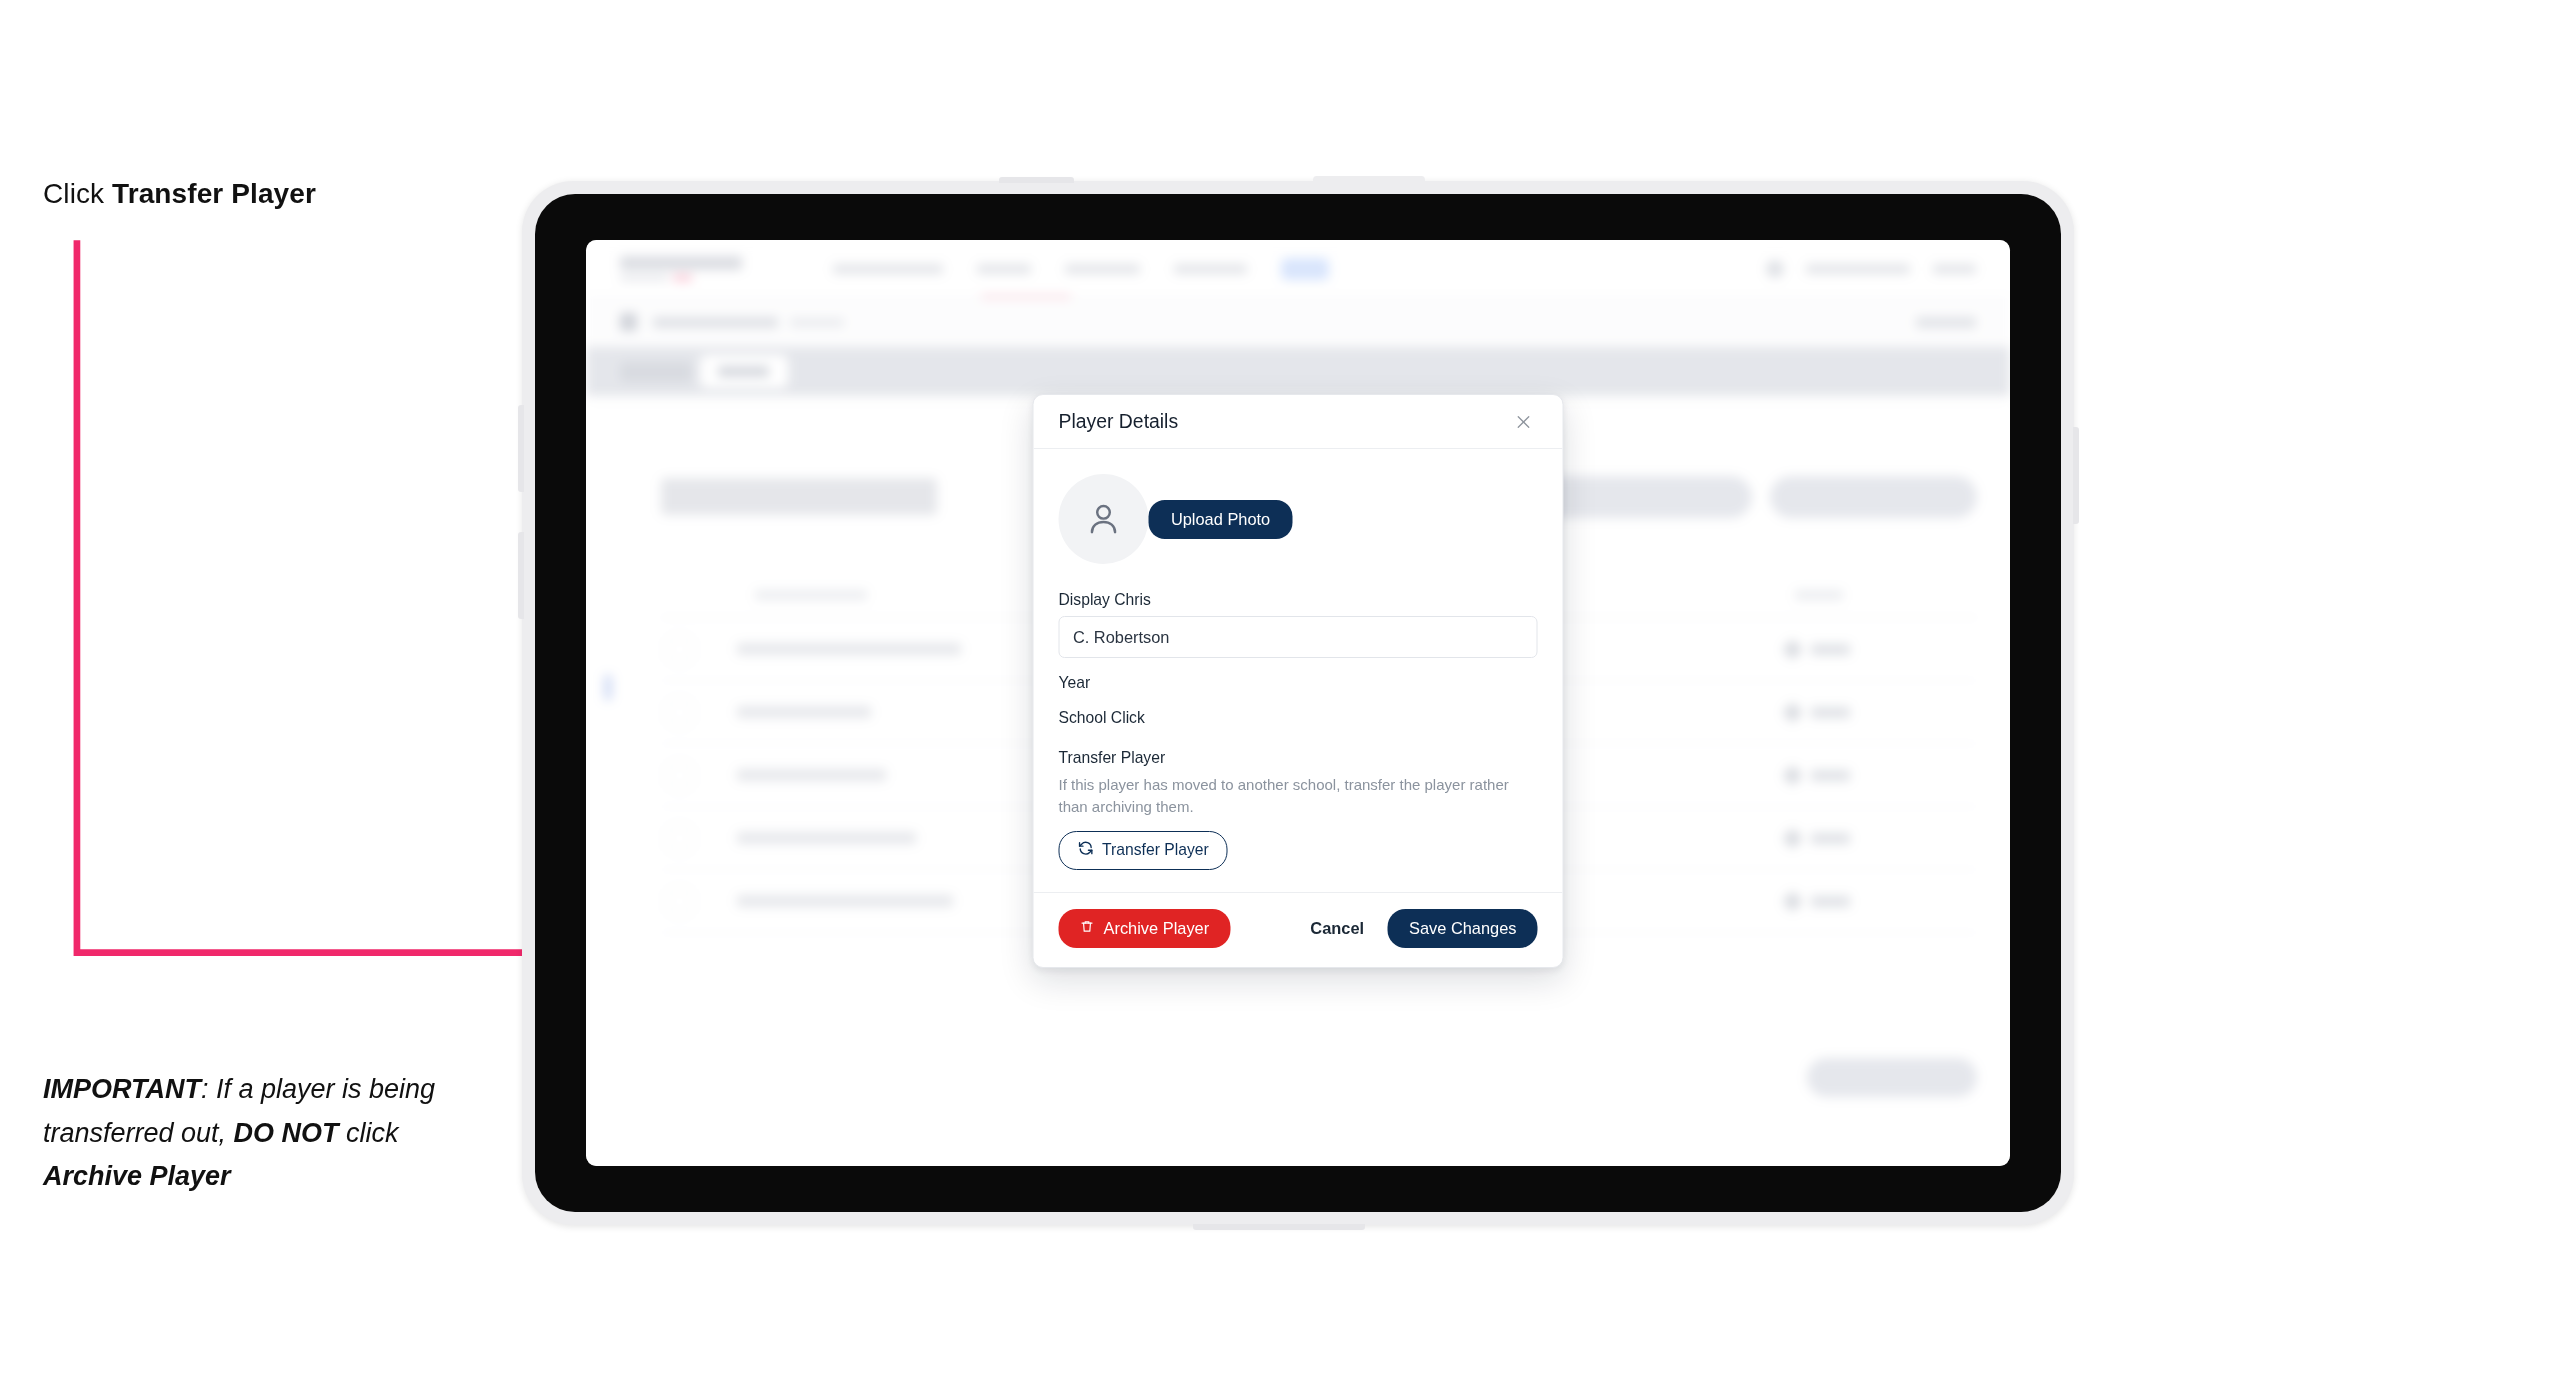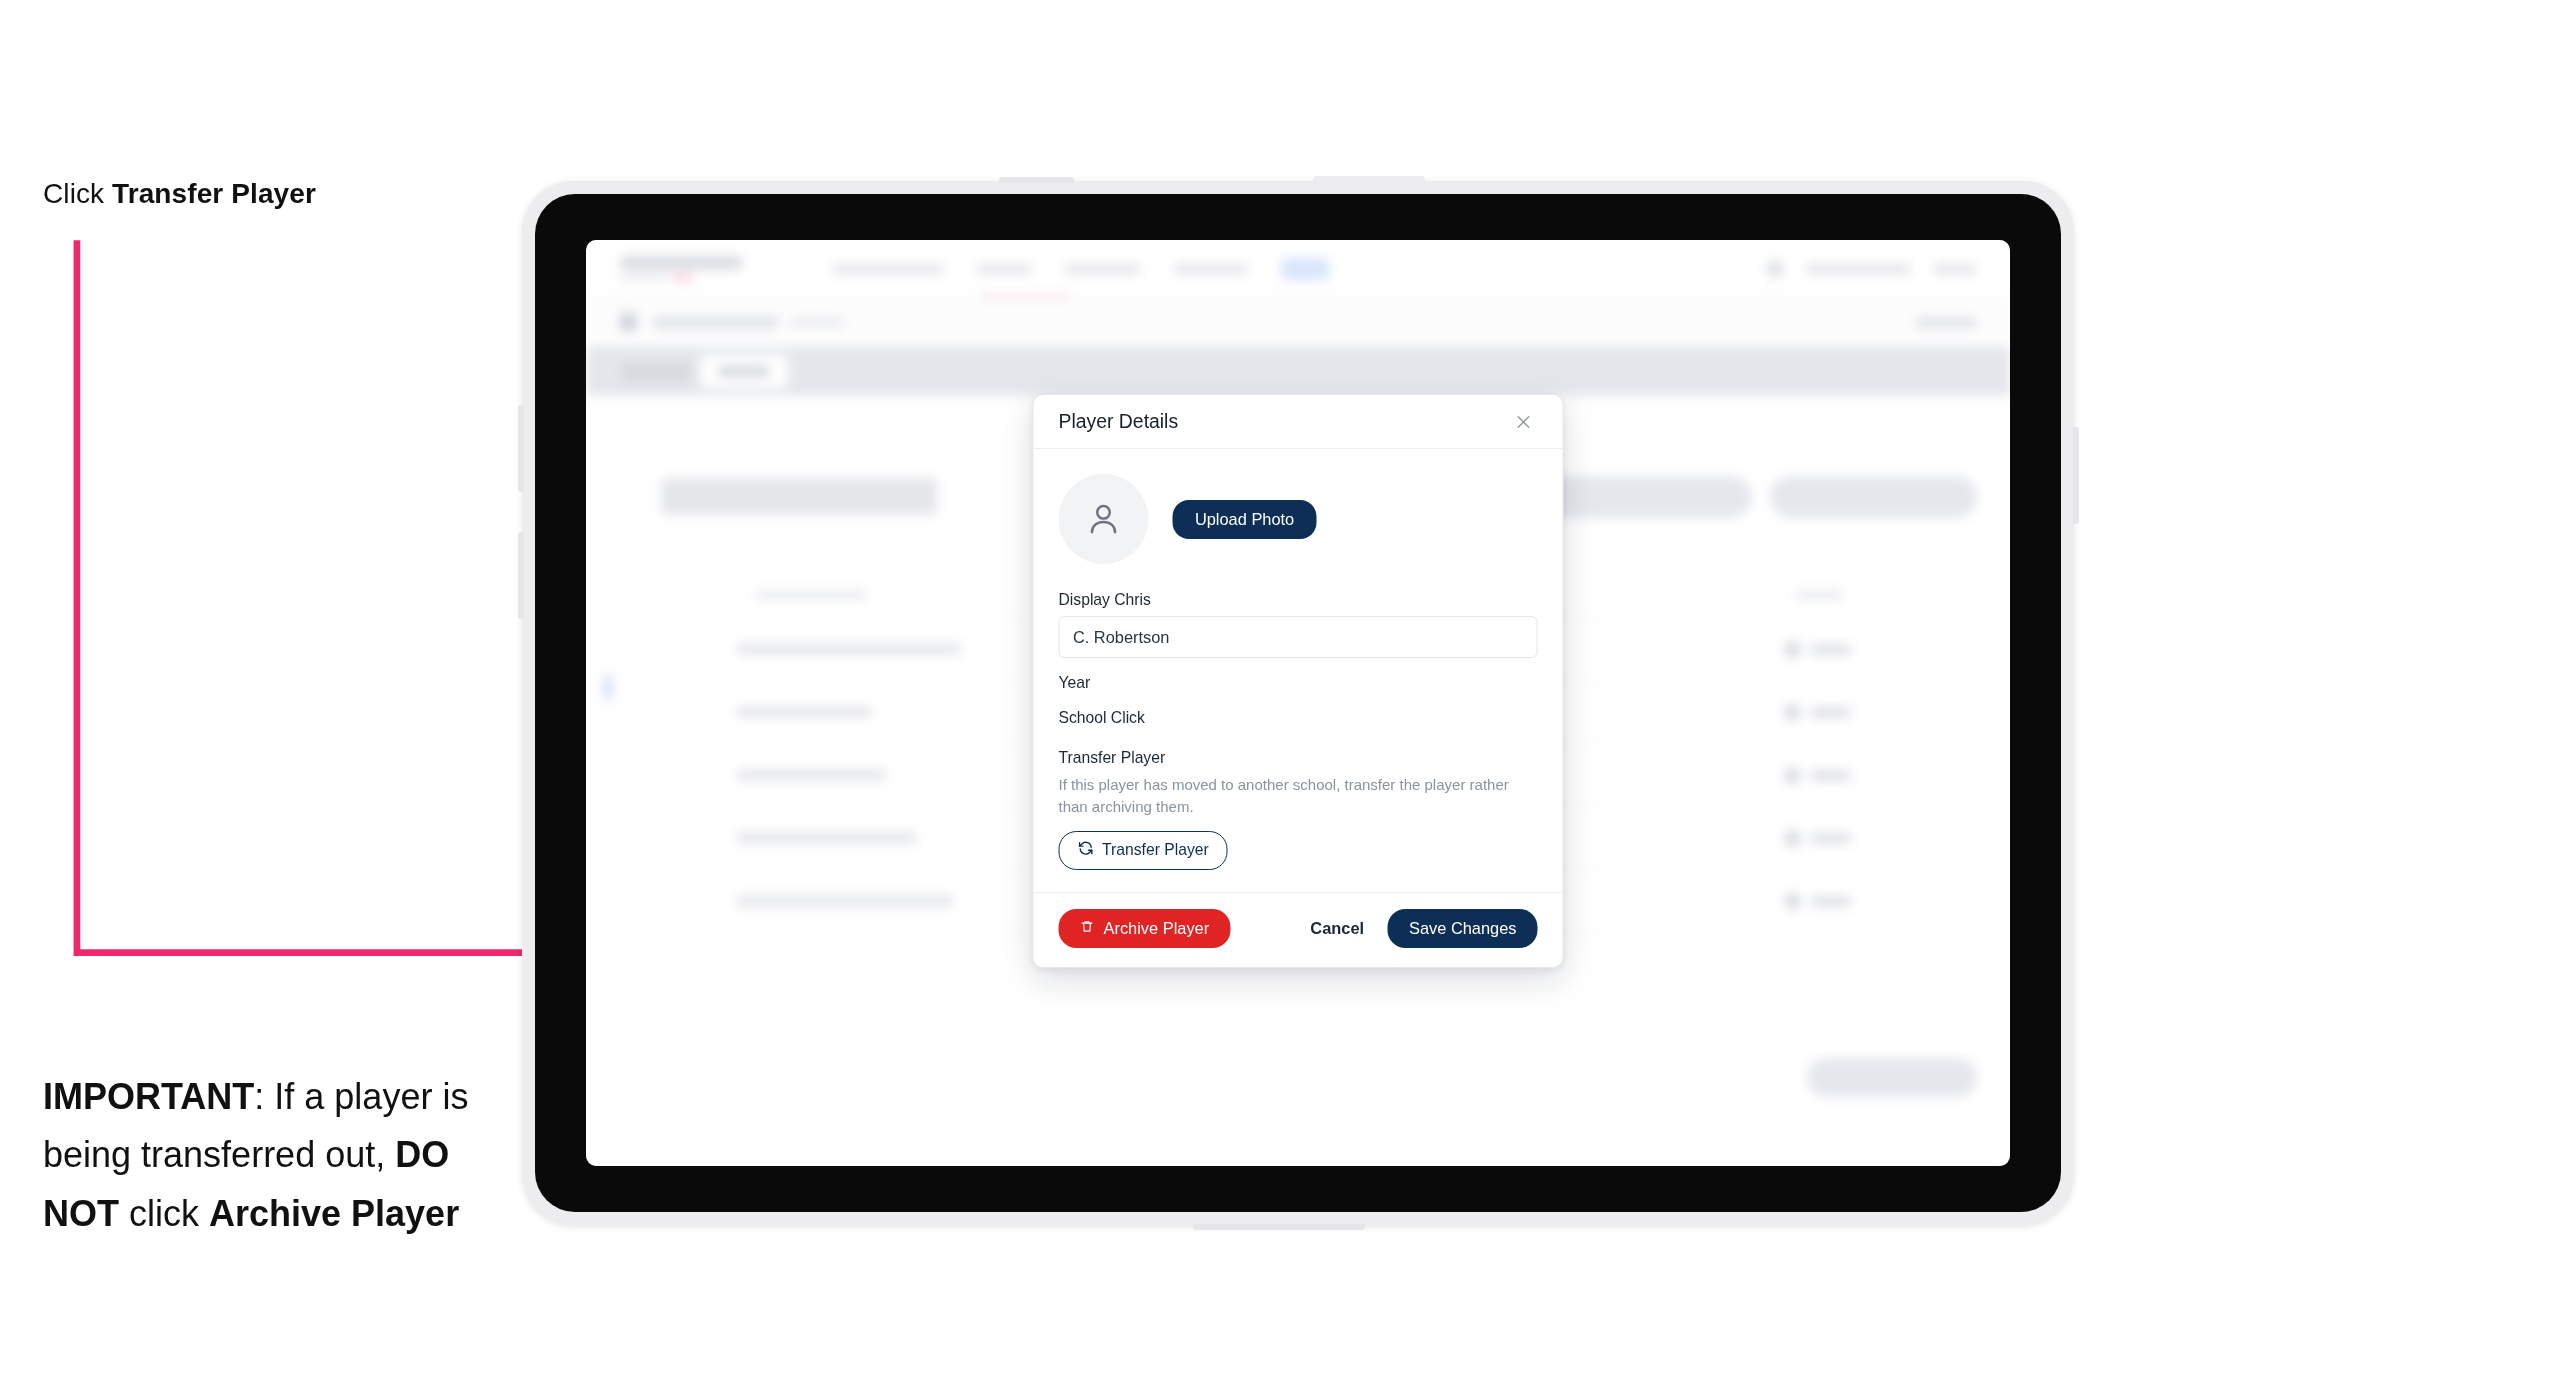--- a/index.html
+++ b/index.html
@@ -14,21 +14,21 @@
   
   .anno-top {
     position: absolute; left: 43px; top: 178px;
     font-size: 28px; color: #111111; letter-spacing: 0.1px;
     white-space: nowrap;
   }
   .anno-top b { font-weight: 700; }
 
   .anno-bottom {
     position: absolute; left: 43px; top: 1068px;
-    width: 448px; font-size: 36px; line-height: 1.62; color: #111111;
+    width: 448px; font-size: 27px; line-height: 1.62; color: #111111; font-style: italic;
   }
   .anno-bottom b { font-weight: 700; }
 
   
   .pointer-svg { position: absolute; left: 0; top: 0; width: 2576px; height: 1386px; pointer-events:none; }
 
   
   .tablet {
     position: absolute; left: 522px; top: 181px;
     width: 1552px; height: 1044px;
@@ -125,21 +125,21 @@
   }
   .modal-head {
     height:54px; display:flex; align-items:center; justify-content:space-between;
     padding: 0 27px 0 25px; border-bottom:0.7px solid #eceef1;
   }
   .modal-title { font-size:19.4px; color:#16202e; font-weight:400; }
   .modal-close { width:25px; height:25px; display:flex; align-items:center; justify-content:center; cursor:pointer; }
   .modal-close svg { display:block; }
   .modal-body { padding: 25px 25px 22.4px 25px; }
 
-  .avatar-row { display:flex; align-items:center; gap:24px; margin-bottom:27px; }
+  .avatar-row { display:flex; align-items:center; margin-bottom:27px; }
   .avatar {
     width:90px; height:90px; border-radius:50%; background:#f2f3f5;
     display:flex; align-items:center; justify-content:center;
   }
   .upload-btn {
     background:#0d2f56; color:#fff; border:none; border-radius:16.4px;
     padding: 9.7px 22.4px; font-size:16.4px; font-family:"Liberation Sans", sans-serif;
     cursor:pointer;
   }
 

